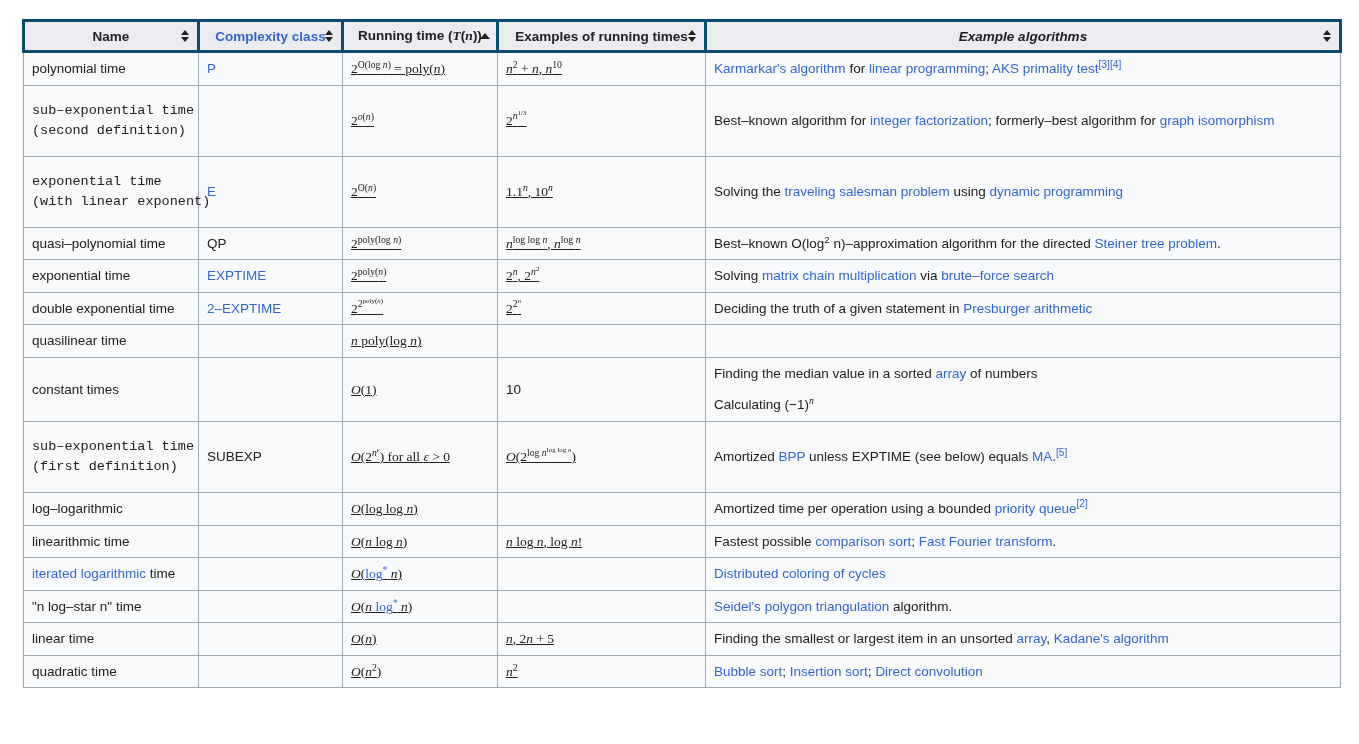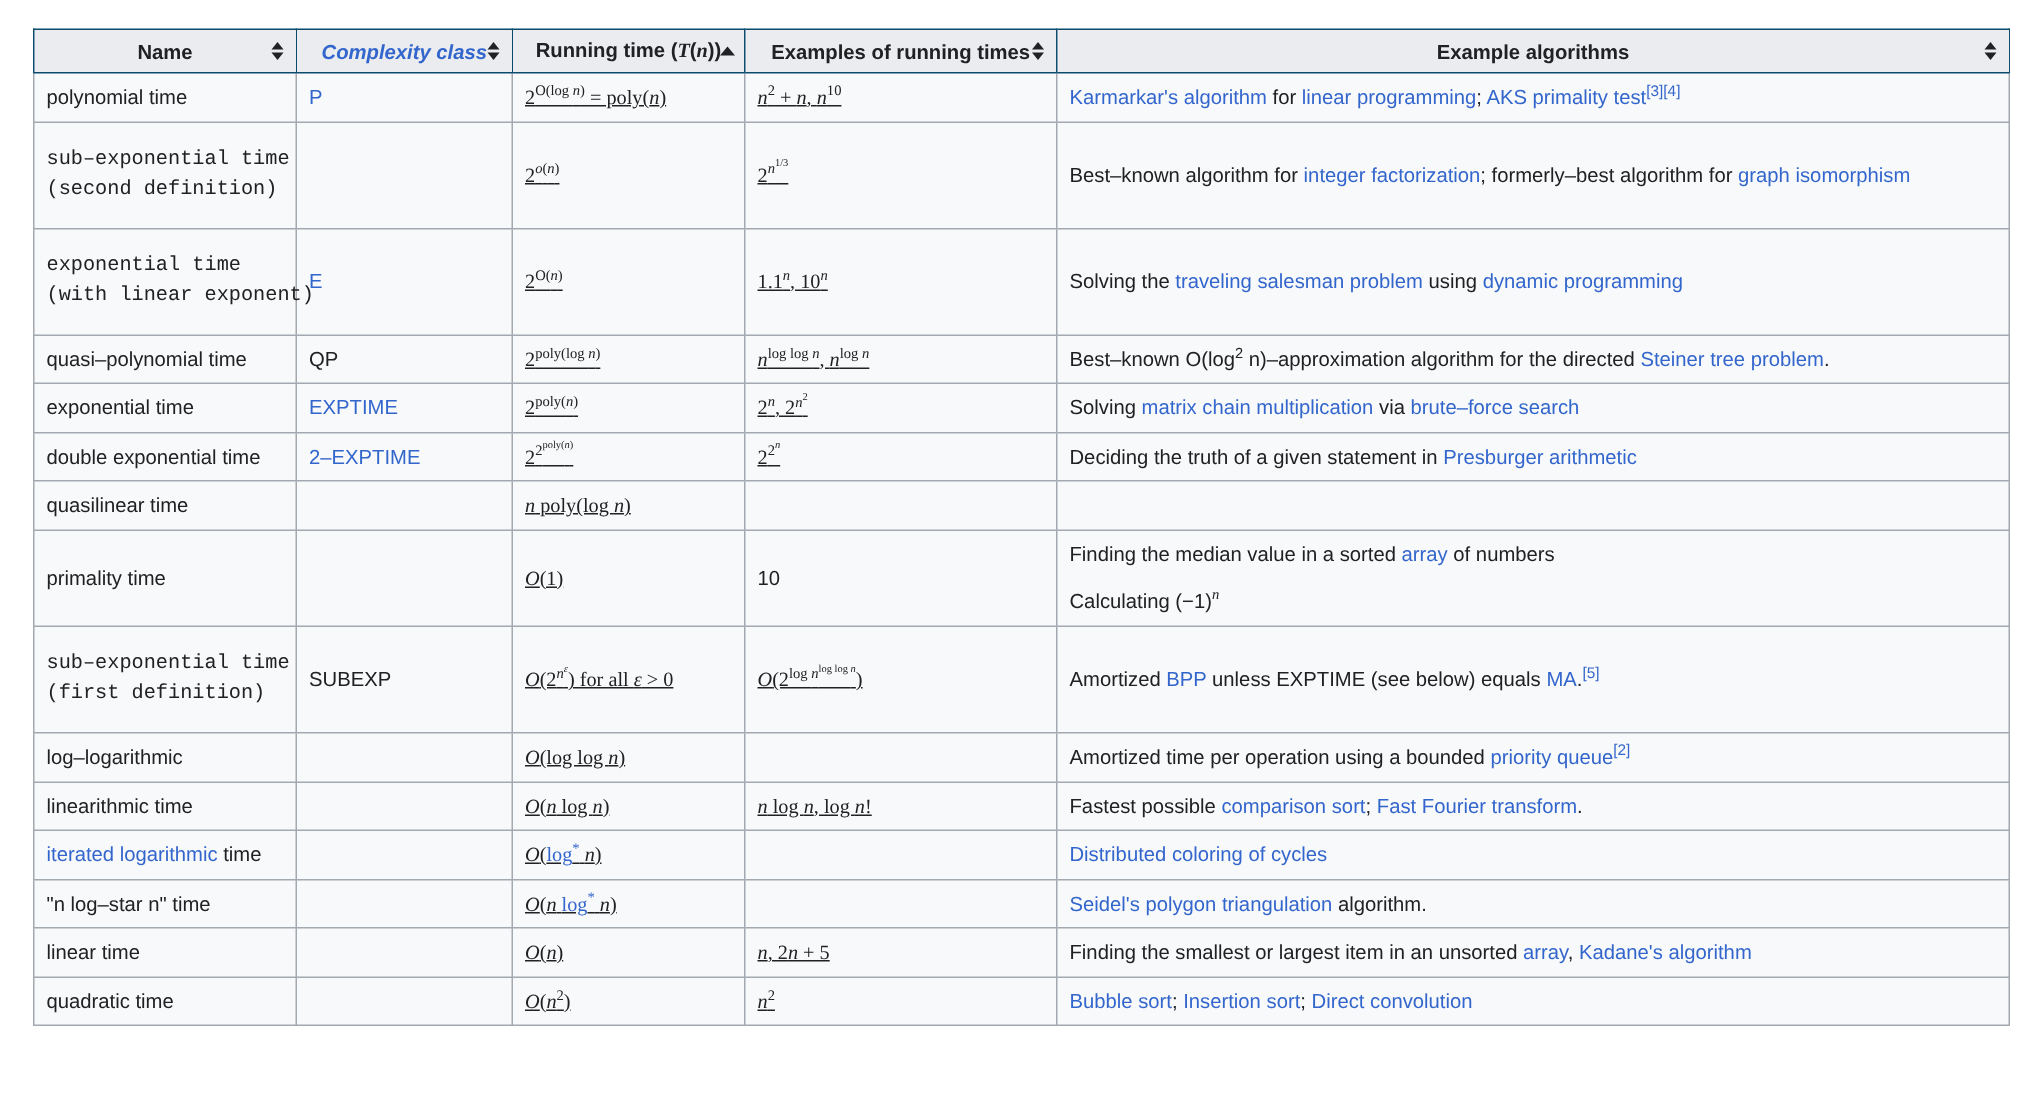--- a/index.html
+++ b/index.html
@@ -30,21 +30,21 @@
     width: 1317px;
   }
   table.wikitable {
     border-collapse: collapse;
     width: 1317px;
     table-layout: fixed;
     background: #f8f9fa;
   }
   table.wikitable > thead > tr > th {
     background: #eaecf0;
-    border: 1px solid #0c4a6e;
+    border: 3px solid #0c4a6e;
     padding: 5px 0;
     font-weight: bold;
     font-size: 13.5px;
     text-align: center;
     color: #202122;
     vertical-align: middle;
     position: relative;
     height: 18px;
     white-space: nowrap;
   }
@@ -60,21 +60,21 @@
   
   col.c-name { width: 175px; }
   col.c-class { width: 144px; }
   col.c-time  { width: 155px; }
   col.c-ex    { width: 208px; }
   col.c-algo  { width: 635px; }
 
   th.th-name, th.th-class, th.th-time, th.th-ex {
     padding-right: 20px;
   }
-  th.th-algo { padding-right: 22px; }
+  th.th-algo { padding-right: 22px; font-style: italic; }
 
   .th-inner {
     display: inline-block;
   }
   .sort-ind {
     position: absolute;
     right: 6px;
     top: 50%;
     transform: translateY(-50%);
     width: 11px;
@@ -104,21 +104,20 @@
     border-bottom-width: 6px;
   }
 
   a, .lnk {
     color: #3366cc;
     text-decoration: none;
     cursor: pointer;
   }
   .lnk-hdr {
     color: #3366cc;
-    font-style: italic;
   }
   var, .v { font-style: italic; font-family: "Liberation Serif", serif; }
   sup {
     font-size: 0.72em;
     vertical-align: super;
     line-height: 0;
   }
   .ref {
     font-size: 0.76em;
     vertical-align: super;
@@ -246,21 +245,21 @@
 
         <tr>
           <td><span>quasilinear time</span></td>
           <td></td>
           <td class="formula"><span class="it">n</span> poly(log <span class="it">n</span>)</td>
           <td></td>
           <td></td>
         </tr>
 
         <tr>
-          <td><span>primality time</span></td>
+          <td><span>constant times</span></td>
           <td></td>
           <td class="formula"><span class="it">O</span>(1)</td>
           <td><span>10</span></td>
           <td>
             <div class="para"><span>Finding the median value in a sorted </span><span class="lnk">array</span><span> of numbers</span></div>
             <div class="para"><span>Calculating (−1)</span><sup class="v">n</sup></div>
           </td>
         </tr>
 
         <tr>

